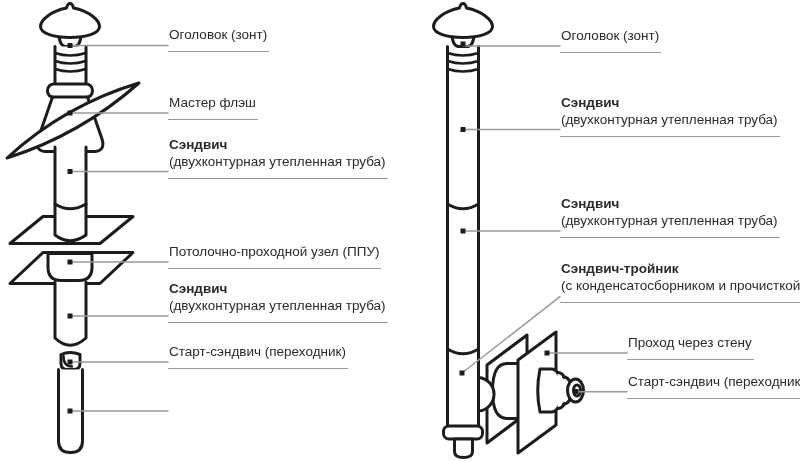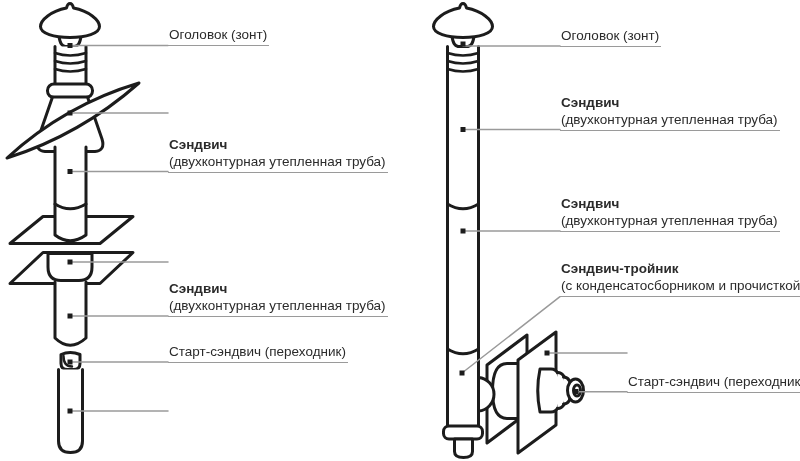--- a/index.html
+++ b/index.html
@@ -6,21 +6,21 @@
   #stage{
     position:relative;width:800px;height:461px;background:#ffffff;
     overflow:hidden;font-family:"Liberation Sans", sans-serif;
   }
   #art{position:absolute;left:0;top:0;}
   .label{
     position:absolute;color:#2b2b2b;font-size:13.5px;line-height:17px;
     white-space:nowrap;
   }
   .label .l1{display:block;padding-left:1px;font-weight:bold;}
-  .label .l2{display:inline-block;padding:0 2px 2px 1px;border-bottom:1.6px solid #9a9a9a;}
+  .label .l2{display:inline-block;padding:0 2px 8px 1px;border-bottom:1.6px solid #9a9a9a;}
 </style>
 </head>
 <body>
 
 <div id="stage">
 
   <svg id="art" width="800" height="461" viewBox="0 0 800 461" fill="none" stroke="#1c1c1c" stroke-width="3" stroke-linejoin="round" stroke-linecap="round">
 
     <g>
       <path d="M59,36 C60,44 62,45.5 65,46.5 L75,46.5 C78,45.5 80,44 81,36 Z" fill="#fff"></path>
@@ -90,23 +90,29 @@
       <rect x="460.5" y="228.5" width="5" height="5"></rect>
       <rect x="459.5" y="370.5" width="5" height="5"></rect>
       <rect x="544.5" y="350.5" width="5" height="5"></rect>
       <rect x="573.5" y="389" width="5" height="5"></rect>
     </g>
   </svg>
 
   <div class="label" style="left:168px;top:26px">
     <span class="l2">Оголовок (зонт)</span>
   </div>
+  <div class="label" style="left:168px;top:93.5px">
+    <span class="l2">Мастер флэш</span>
+  </div>
   <div class="label" style="left:168px;top:136px">
     <span class="l1">Сэндвич</span>
     <span class="l2">(двухконтурная утепленная труба)</span>
+  </div>
+  <div class="label" style="left:168px;top:242.5px">
+    <span class="l2">Потолочно-проходной узел (ППУ)</span>
   </div>
   <div class="label" style="left:168px;top:279.5px">
     <span class="l1">Сэндвич</span>
     <span class="l2">(двухконтурная утепленная труба)</span>
   </div>
   <div class="label" style="left:168px;top:342.5px">
     <span class="l2">Старт-сэндвич (переходник)</span>
   </div>
 
   <div class="label" style="left:560px;top:26.5px">
@@ -117,17 +123,20 @@
     <span class="l2">(двухконтурная утепленная труба)</span>
   </div>
   <div class="label" style="left:560px;top:194.5px">
     <span class="l1">Сэндвич</span>
     <span class="l2">(двухконтурная утепленная труба)</span>
   </div>
   <div class="label" style="left:560px;top:259.5px">
     <span class="l1">Сэндвич-тройник</span>
     <span class="l2">(с конденсатосборником и прочисткой)</span>
   </div>
+  <div class="label" style="left:627px;top:333.5px">
+    <span class="l2">Проход через стену</span>
+  </div>
   <div class="label" style="left:627px;top:372.5px">
     <span class="l2">Старт-сэндвич (переходник)</span>
   </div>
 
 </div>
 
 </body></html>

